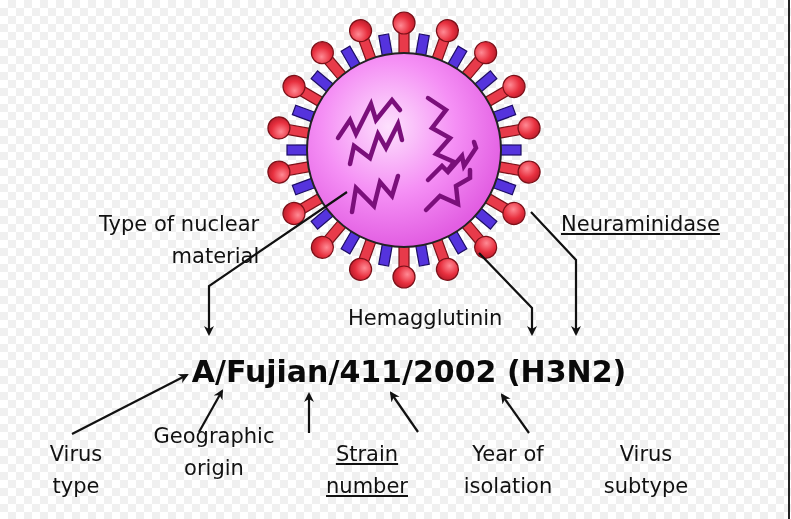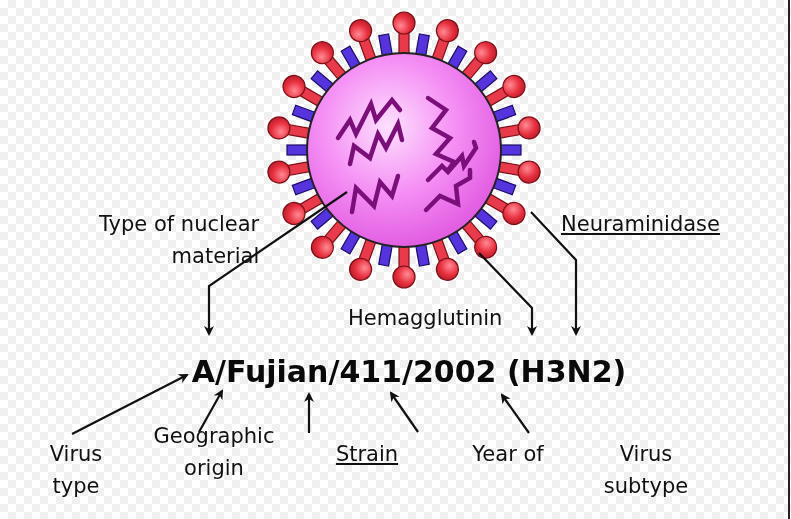--- a/index.html
+++ b/index.html
@@ -201,22 +201,24 @@
 <div class="lbl ctr" style="left:76px;top:438px;">
   <div>Virus</div>
   <div>type</div>
 </div>
 <div class="lbl ctr" style="left:214px;top:420px;">
   <div>Geographic</div>
   <div>origin</div>
 </div>
 <div class="lbl ctr" style="left:367px;top:438px;text-decoration:underline;">
   <div>Strain</div>
+  <div>number</div>
 </div>
 <div class="lbl ctr" style="left:508px;top:438px;">
   <div>Year of</div>
+  <div>isolation</div>
 </div>
 <div class="lbl ctr" style="left:646px;top:438px;">
   <div>Virus</div>
   <div>subtype</div>
 </div>
 
 <div class="edge"></div>
 
 </body></html>

